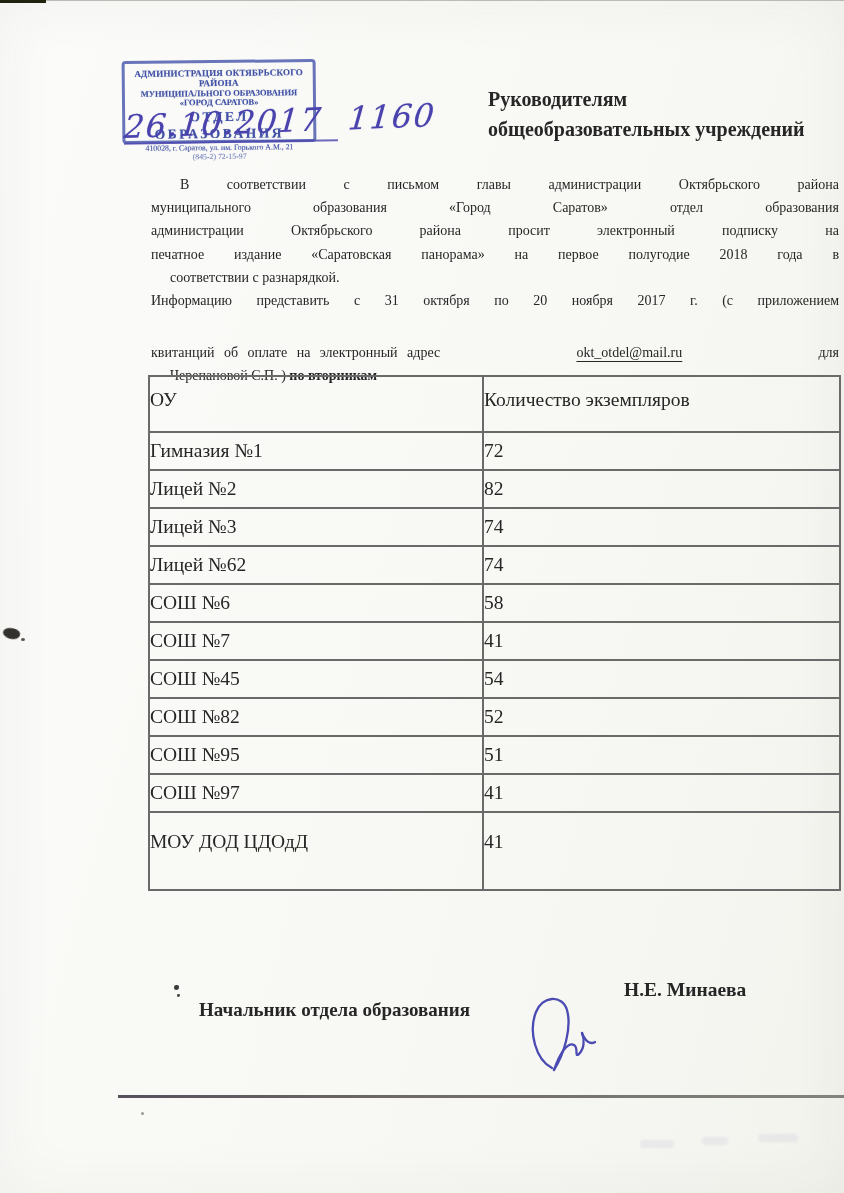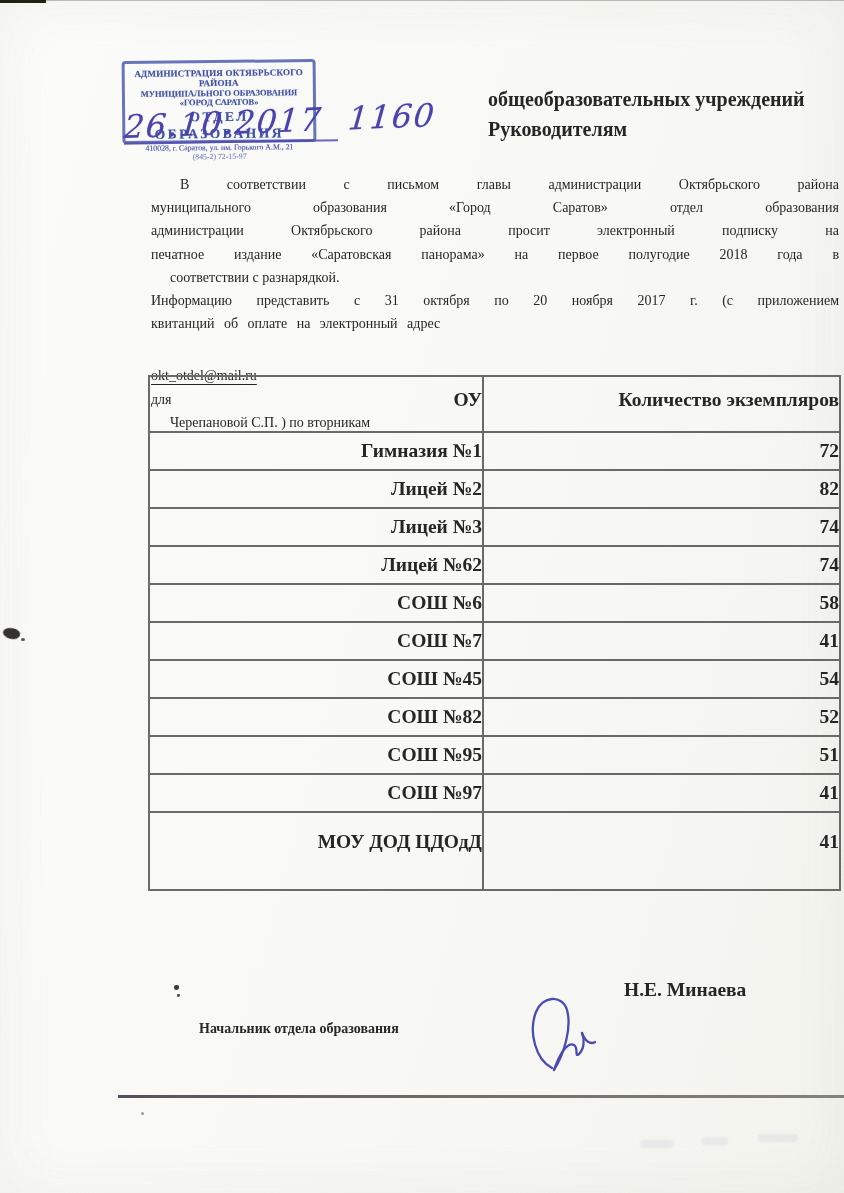--- a/index.html
+++ b/index.html
@@ -47,36 +47,36 @@
                   background:#4a43ae; opacity:.8; transform:rotate(-1deg); }
 
   
   .addressee { position:absolute; left:488px; top:84px; font-weight:bold; font-size:20px; line-height:30px; }
 
   
   .body-text { position:absolute; left:151px; top:173px; width:688px; font-size:14px; line-height:23.2px; }
   .bline { text-align:justify; text-align-last:justify; }
   .bline.indent { text-indent:29px; }
   .bline.plain { text-align:left; text-align-last:auto;margin-left:19px; }
-  .line-flex { display:flex; justify-content:space-between; align-items:baseline;flex-direction:column; }
+  .line-flex { display:flex; justify-content:space-between; align-items:baseline; }
   .line-flex .seg1 { word-spacing:6px; }
   .email { text-decoration:underline; text-underline-offset:4px;margin-top:29px; }
-  .b { font-weight:normal; }
+  .b { font-weight:bold; }
 
   
   .doc-table { position:absolute; left:148px; top:375px; width:691px; border-collapse:collapse;
                table-layout:fixed; font-size:19.5px; }
-  .doc-table th, .doc-table td { border:2px solid #6a6a6a; text-align:right; vertical-align:middle;
-               font-weight:bold; padding:0; }
+  .doc-table th, .doc-table td { border:2px solid #6a6a6a; text-align:left; vertical-align:middle;
+               font-weight:normal; padding:0; }
   .doc-table th { height:46px; padding-bottom:8px; }
   .doc-table td { height:36px; }
   .doc-table tr.last td { height:58px; vertical-align:top; padding-top:18px; }
 
   
-  .sig-title { position:absolute; left:199px; top:1021px; font-weight:bold; font-size:14px; }
+  .sig-title { position:absolute; left:199px; top:999px; font-weight:bold; font-size:19px; }
   .sig-name  { position:absolute; left:624px; top:979px; font-weight:bold; font-size:19.5px; }
   .sig-ink   { position:absolute; left:516px; top:988px; }
 
   
   .bottom-rule { position:absolute; left:118px; top:1095px; width:726px; height:3px;
                  background:linear-gradient(90deg,#57505c,#6e6a66 40%,#84837b); }
 </style>
 </head>
 <body>
 
@@ -99,22 +99,22 @@
     <div class="l4">ОТДЕЛ ОБРАЗОВАНИЯ</div>
     <div class="l5">410028, г. Саратов, ул. им. Горького А.М., 21</div>
     <div class="l6">(845-2) 72-15-97</div>
   </div>
   <div class="handwriting">
     <span>26.10.2017</span><span class="num">1160</span>
   </div>
   <div class="hw-underline"></div>
 
   <div class="addressee">
+    <div>Руководителям</div>
     <div>общеобразовательных учреждений</div>
-    <div>Руководителям</div>
   </div>
 
   <div class="body-text">
     <div class="bline indent">В соответствии с письмом главы администрации Октябрьского района</div>
     <div class="bline">муниципального образования «Город Саратов» отдел образования</div>
     <div class="bline">администрации Октябрьского района просит электронный подписку на</div>
     <div class="bline">печатное издание «Саратовская панорама» на первое полугодие 2018 года в</div>
     <div class="bline plain">соответствии с разнарядкой.</div>
     <div class="bline">Информацию представить с 31 октября по 20 ноября 2017 г. (с приложением</div>
     <div class="line-flex">

